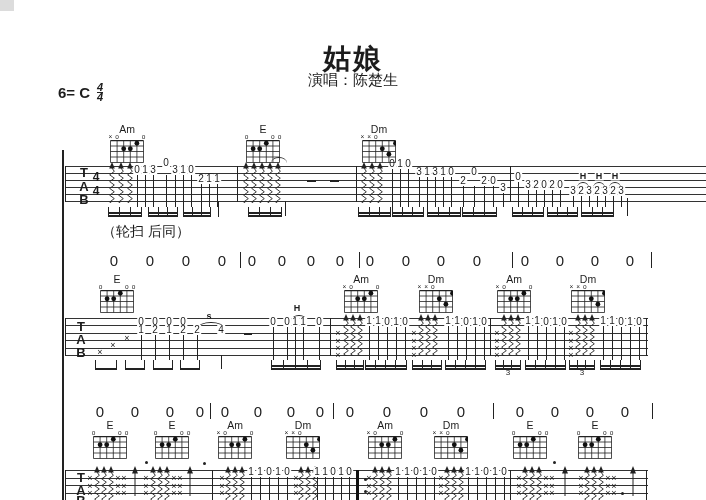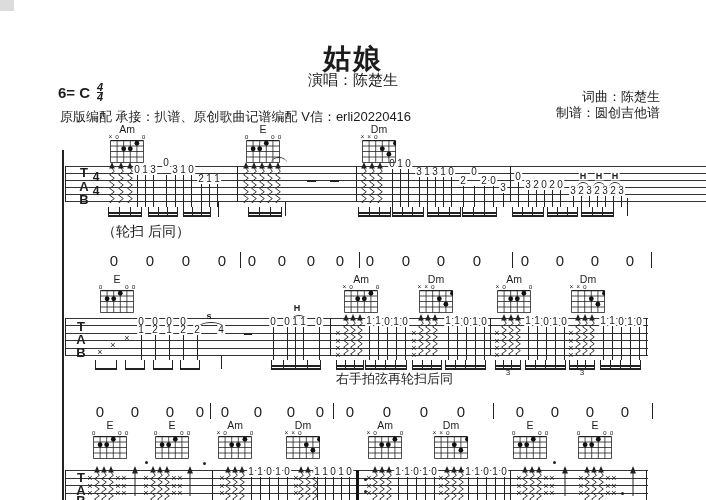--- a/index.html
+++ b/index.html
@@ -35,25 +35,20 @@
 <div class="page">
   <div class="abs corner"></div>
   <div class="abs title">姑娘</div>
   <div class="abs performer">演唱：陈楚生</div>
   <div class="abs keysig">
     <span>6= C</span>
     <span class="frac">
       <i class="num">4</i>
       <i class="den">4</i>
     </span>
-  </div>
-  <div class="abs credit-left">原版编配 承接：扒谱、原创歌曲记谱编配 V信：erli20220416</div>
-  <div class="abs credit-right">
-    <div>词曲：陈楚生</div>
-    <div>制谱：圆创吉他谱</div>
   </div>
   <div class="abs score-layer" style="left:0;top:0;width:706px;height:500px;">
       <div class="abs ln" style="left: 65px; top: 166px; width: 641px; height: 1px;"></div>
       <div class="abs ln" style="left: 65px; top: 173px; width: 641px; height: 1px;"></div>
       <div class="abs ln" style="left: 65px; top: 180px; width: 641px; height: 1px;"></div>
       <div class="abs ln" style="left: 65px; top: 187px; width: 641px; height: 1px;"></div>
       <div class="abs ln" style="left: 65px; top: 194px; width: 641px; height: 1px;"></div>
       <div class="abs ln" style="left: 65px; top: 201px; width: 641px; height: 1px;"></div>
       <div class="abs ln" style="left: 65px; top: 318px; width: 583px; height: 1px;"></div>
       <div class="abs ln" style="left: 65px; top: 325px; width: 583px; height: 1px;"></div>
@@ -782,21 +777,20 @@
       <div class="abs tx" style="left: 581px; top: 478px; font-size: 9px;">×</div>
       <div class="abs tx" style="left: 581px; top: 486px; font-size: 9px;">×</div>
       <div class="abs tx" style="left: 581px; top: 493px; font-size: 9px;">×</div>
       <div class="abs tx" style="left: 608px; top: 478px; font-size: 9px;">×</div>
       <div class="abs tx" style="left: 608px; top: 486px; font-size: 9px;">×</div>
       <div class="abs tx" style="left: 608px; top: 493px; font-size: 9px;">×</div>
       <div class="abs tx" style="left: 614px; top: 478px; font-size: 9px;">×</div>
       <div class="abs tx" style="left: 614px; top: 486px; font-size: 9px;">×</div>
       <div class="abs tx" style="left: 614px; top: 493px; font-size: 9px;">×</div>
       <div class="abs tx al" style="left: 102px; top: 231px; font-size: 14px;">（轮扫 后同）</div>
-      <div class="abs tx al" style="left: 336px; top: 378px; font-size: 13px;">右手拍弦再轮扫后同</div>
       <div class="abs tx" style="left: 114px; top: 260px; font-size: 15px;">0</div>
       <div class="abs tx" style="left: 150px; top: 260px; font-size: 15px;">0</div>
       <div class="abs tx" style="left: 186px; top: 260px; font-size: 15px;">0</div>
       <div class="abs tx" style="left: 222px; top: 260px; font-size: 15px;">0</div>
       <div class="abs tx" style="left: 252px; top: 260px; font-size: 15px;">0</div>
       <div class="abs tx" style="left: 282px; top: 260px; font-size: 15px;">0</div>
       <div class="abs tx" style="left: 311px; top: 260px; font-size: 15px;">0</div>
       <div class="abs tx" style="left: 340px; top: 260px; font-size: 15px;">0</div>
       <div class="abs tx" style="left: 370px; top: 260px; font-size: 15px;">0</div>
       <div class="abs tx" style="left: 406px; top: 260px; font-size: 15px;">0</div>

